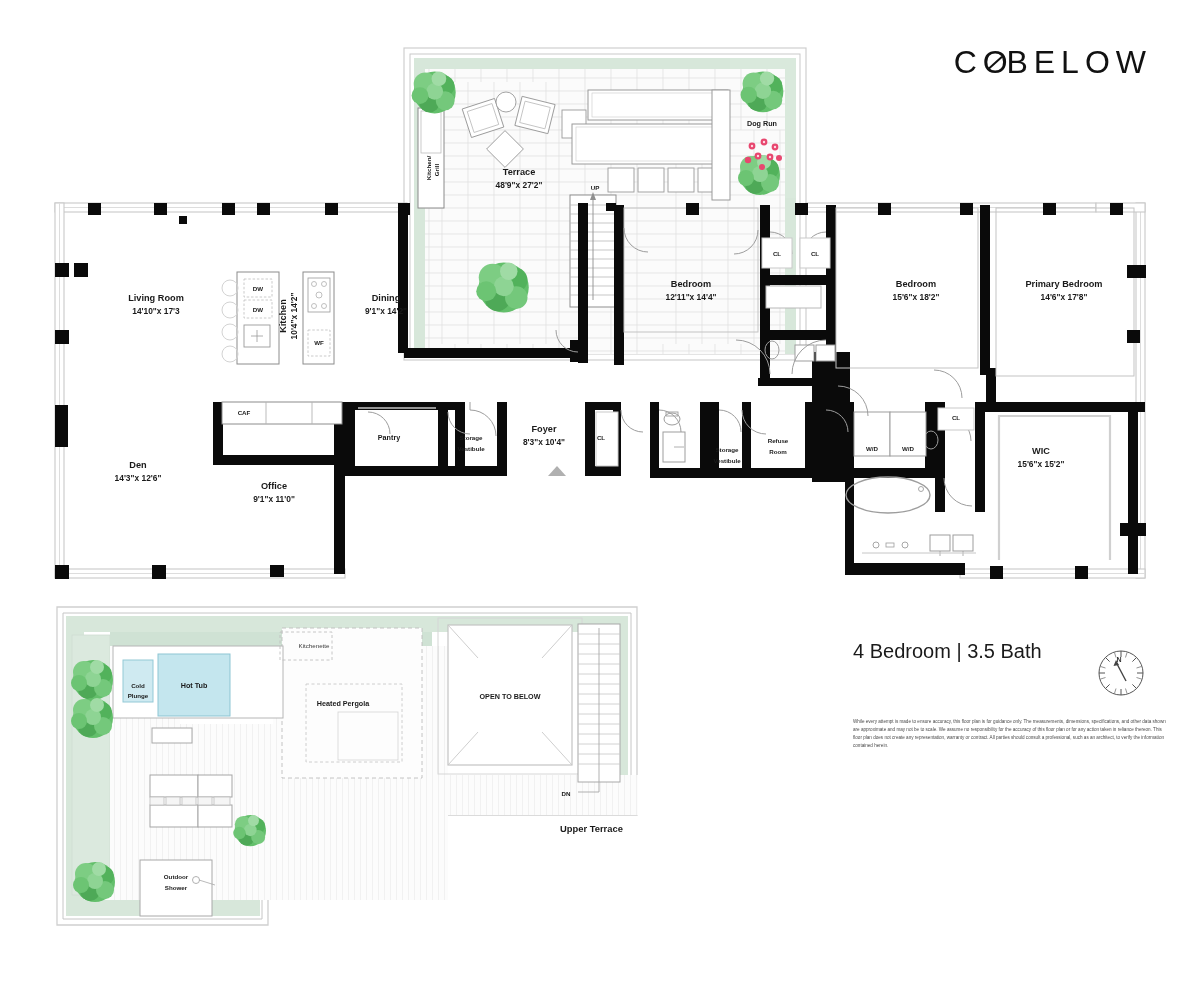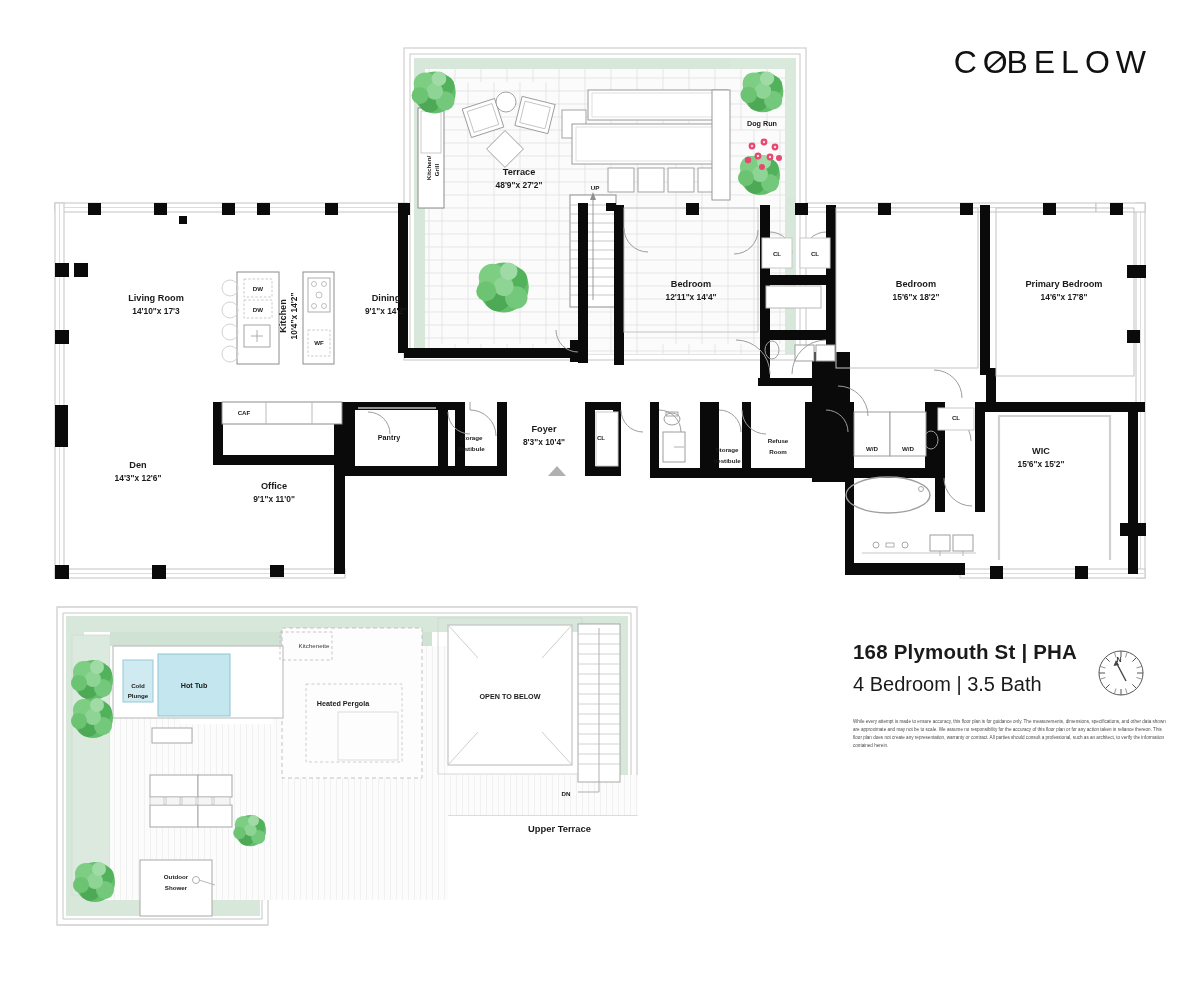--- a/index.html
+++ b/index.html
@@ -84,21 +84,21 @@
     text-align: left;
     font-weight: normal;
   }
   .compass-rose {
     position: absolute;
     left: 1093px; top: 645px;
     width: 56px; height: 56px;
   }
   .uppercap {
     position: absolute;
-    left: 528px; top: 823px;
+    left: 560px; top: 823px;
     font-size: 9.4px;
     font-weight: bold;
     color: #1a1a1a;
   }
 </style>
 </head>
 <body>
 
 <div id="page">
 
@@ -598,21 +598,20 @@
       <text class="lbl lbl-xs" x="176" y="877">Outdoor</text>
       <text class="lbl lbl-xs" x="176" y="888">Shower</text>
       <text class="lbl lbl-sm" x="510" y="697">OPEN TO BELOW</text>
       <text class="lbl lbl-xs" x="566" y="794">DN</text>
     </g>
   </svg>
 
   <div class="uppercap">Upper Terrace</div>
 
   <div class="infoblock">
-    <div class="info-title">168 Plymouth St | PHA</div>
     <div class="info-sub">4 Bedroom | 3.5 Bath</div>
   </div>
 
   <svg class="compass-rose" viewBox="0 0 56 56">
     <circle cx="28" cy="28" r="22" fill="#ffffff" stroke="#555555" stroke-width="1"></circle>
     <g stroke="#555555" stroke-width="1">
       <line x1="28" y1="6" x2="28" y2="12"></line>
         <line x1="28" y1="44" x2="28" y2="50"></line>
       <line x1="6" y1="28" x2="12" y2="28"></line>
         <line x1="44" y1="28" x2="50" y2="28"></line>

